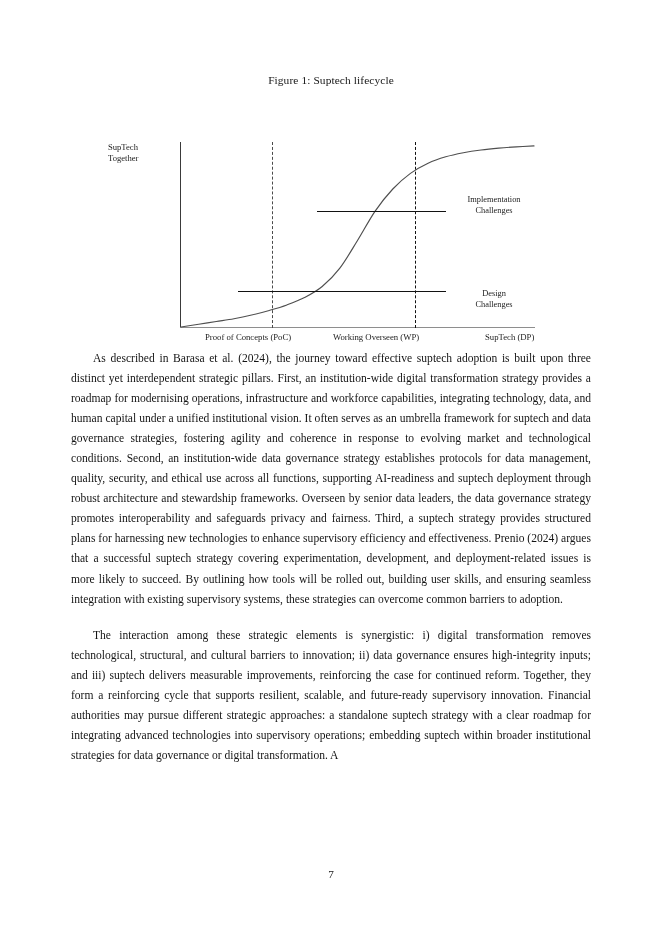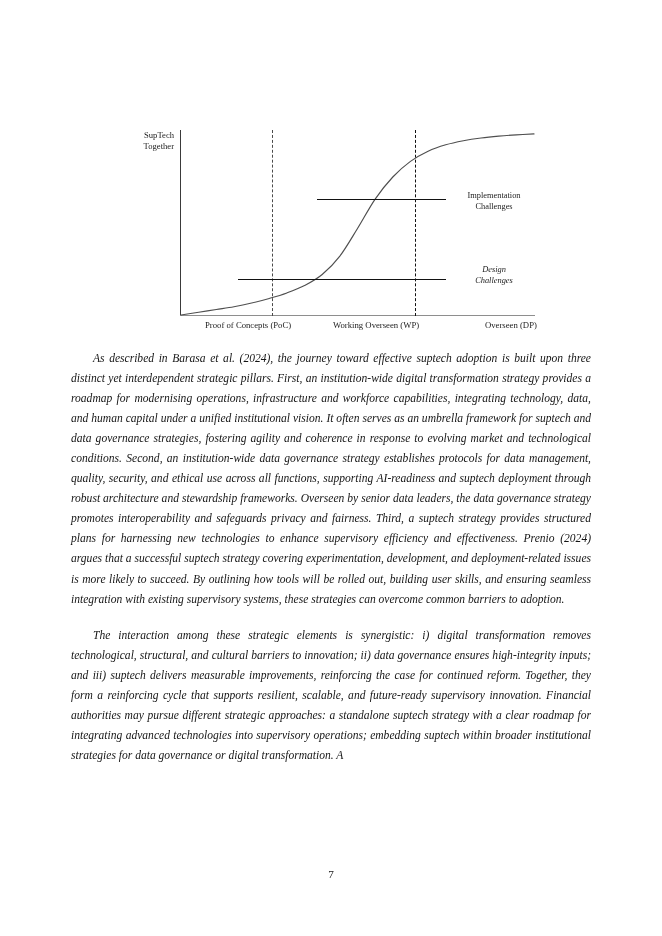--- a/index.html
+++ b/index.html
@@ -44,21 +44,20 @@
     height: 215px;
     margin-top: 14px;
   }
 
   
   .ylabel {
     position: absolute;
     left: 108px;
     top: 42px;
     width: 66px;
-    text-align: right;
     font-size: 8.6px;
     line-height: 11.2px;
     color: #1c1c1c;
   }
 
   
   .axis-y {
     position: absolute;
     left: 180px;
     top: 42px;
@@ -97,22 +96,22 @@
 
   
   .annot {
     position: absolute;
     width: 110px;
     text-align: center;
     font-size: 8.4px;
     line-height: 11px;
     color: #1c1c1c;
   }
-  .annot.impl   { left: 439px; top: 102px; }
-  .annot.design { left: 439px; top: 176px; font-style: italic; }
+  .annot.impl   { left: 439px; top: 94px; }
+  .annot.design { left: 439px; top: 188px; }
 
   
   .curve {
     position: absolute;
     left: 0;
     top: 0;
     width: 662px;
     height: 215px;
     overflow: visible;
   }
@@ -146,40 +145,41 @@
   .para {
     text-align: justify;
     text-justify: inter-word;
     font-size: 11.55px;
     line-height: 20.05px;
     margin: 0;
     color: #141414;
     hyphens: none;
   }
   .para + .para { margin-top: 16px; }
-  .para.indent { text-indent: 22px; font-style: italic; }
+  .para.indent { text-indent: 22px; }
 
   
   .page-number {
     position: absolute;
     left: 0;
     top: 868px;
     width: 662px;
     text-align: center;
     font-size: 11.2px;
     color: #161616;
   }
 </style>
 </head>
 <body>
 
 <div class="page">
 
   <div class="figure-block">
 
+    <div class="figure-caption">Figure 1: Suptech lifecycle</div>
 
     <div class="figure-canvas">
 
       <div class="ylabel">
         <div>SupTech</div>
         <div>Together</div>
       </div>
 
       <div class="axis-y"></div>
       <div class="axis-x"></div>
@@ -200,21 +200,21 @@
       </div>
 
       <div class="annot design">
         <div>Design</div>
         <div>Challenges</div>
       </div>
 
       <div class="xlabels">
         <span class="xlabel poc">Proof of Concepts (PoC)</span>
         <span class="xlabel wp">Working Overseen (WP)</span>
-        <span class="xlabel dp">Overseen (DP)</span>
+        <span class="xlabel dp">SupTech (DP)</span>
       </div>
 
     </div>
   </div>
 
   <div class="body-text">
     <p class="para indent">As described in Barasa et al. (2024), the journey toward effective suptech adoption is built upon three distinct yet interdependent strategic pillars. First, an institution-wide digital transformation strategy provides a roadmap for modernising operations, infrastructure and workforce capabilities, integrating technology, data, and human capital under a unified institutional vision. It often serves as an umbrella framework for suptech and data governance strategies, fostering agility and coherence in response to evolving market and technological conditions. Second, an institution-wide data governance strategy establishes protocols for data management, quality, security, and ethical use across all functions, supporting AI-readiness and suptech deployment through robust architecture and stewardship frameworks. Overseen by senior data leaders, the data governance strategy promotes interoperability and safeguards privacy and fairness. Third, a suptech strategy provides structured plans for harnessing new technologies to enhance supervisory efficiency and effectiveness. Prenio (2024) argues that a successful suptech strategy covering experimentation, development, and deployment-related issues is more likely to succeed. By outlining how tools will be rolled out, building user skills, and ensuring seamless integration with existing supervisory systems, these strategies can overcome common barriers to adoption.</p>
     <p class="para indent">The interaction among these strategic elements is synergistic: i) digital transformation removes technological, structural, and cultural barriers to innovation; ii) data governance ensures high-integrity inputs; and iii) suptech delivers measurable improvements, reinforcing the case for continued reform. Together, they form a reinforcing cycle that supports resilient, scalable, and future-ready supervisory innovation. Financial authorities may pursue different strategic approaches: a standalone suptech strategy with a clear roadmap for integrating advanced technologies into supervisory operations; embedding suptech within broader institutional strategies for data governance or digital transformation. A</p>
   </div>
 

